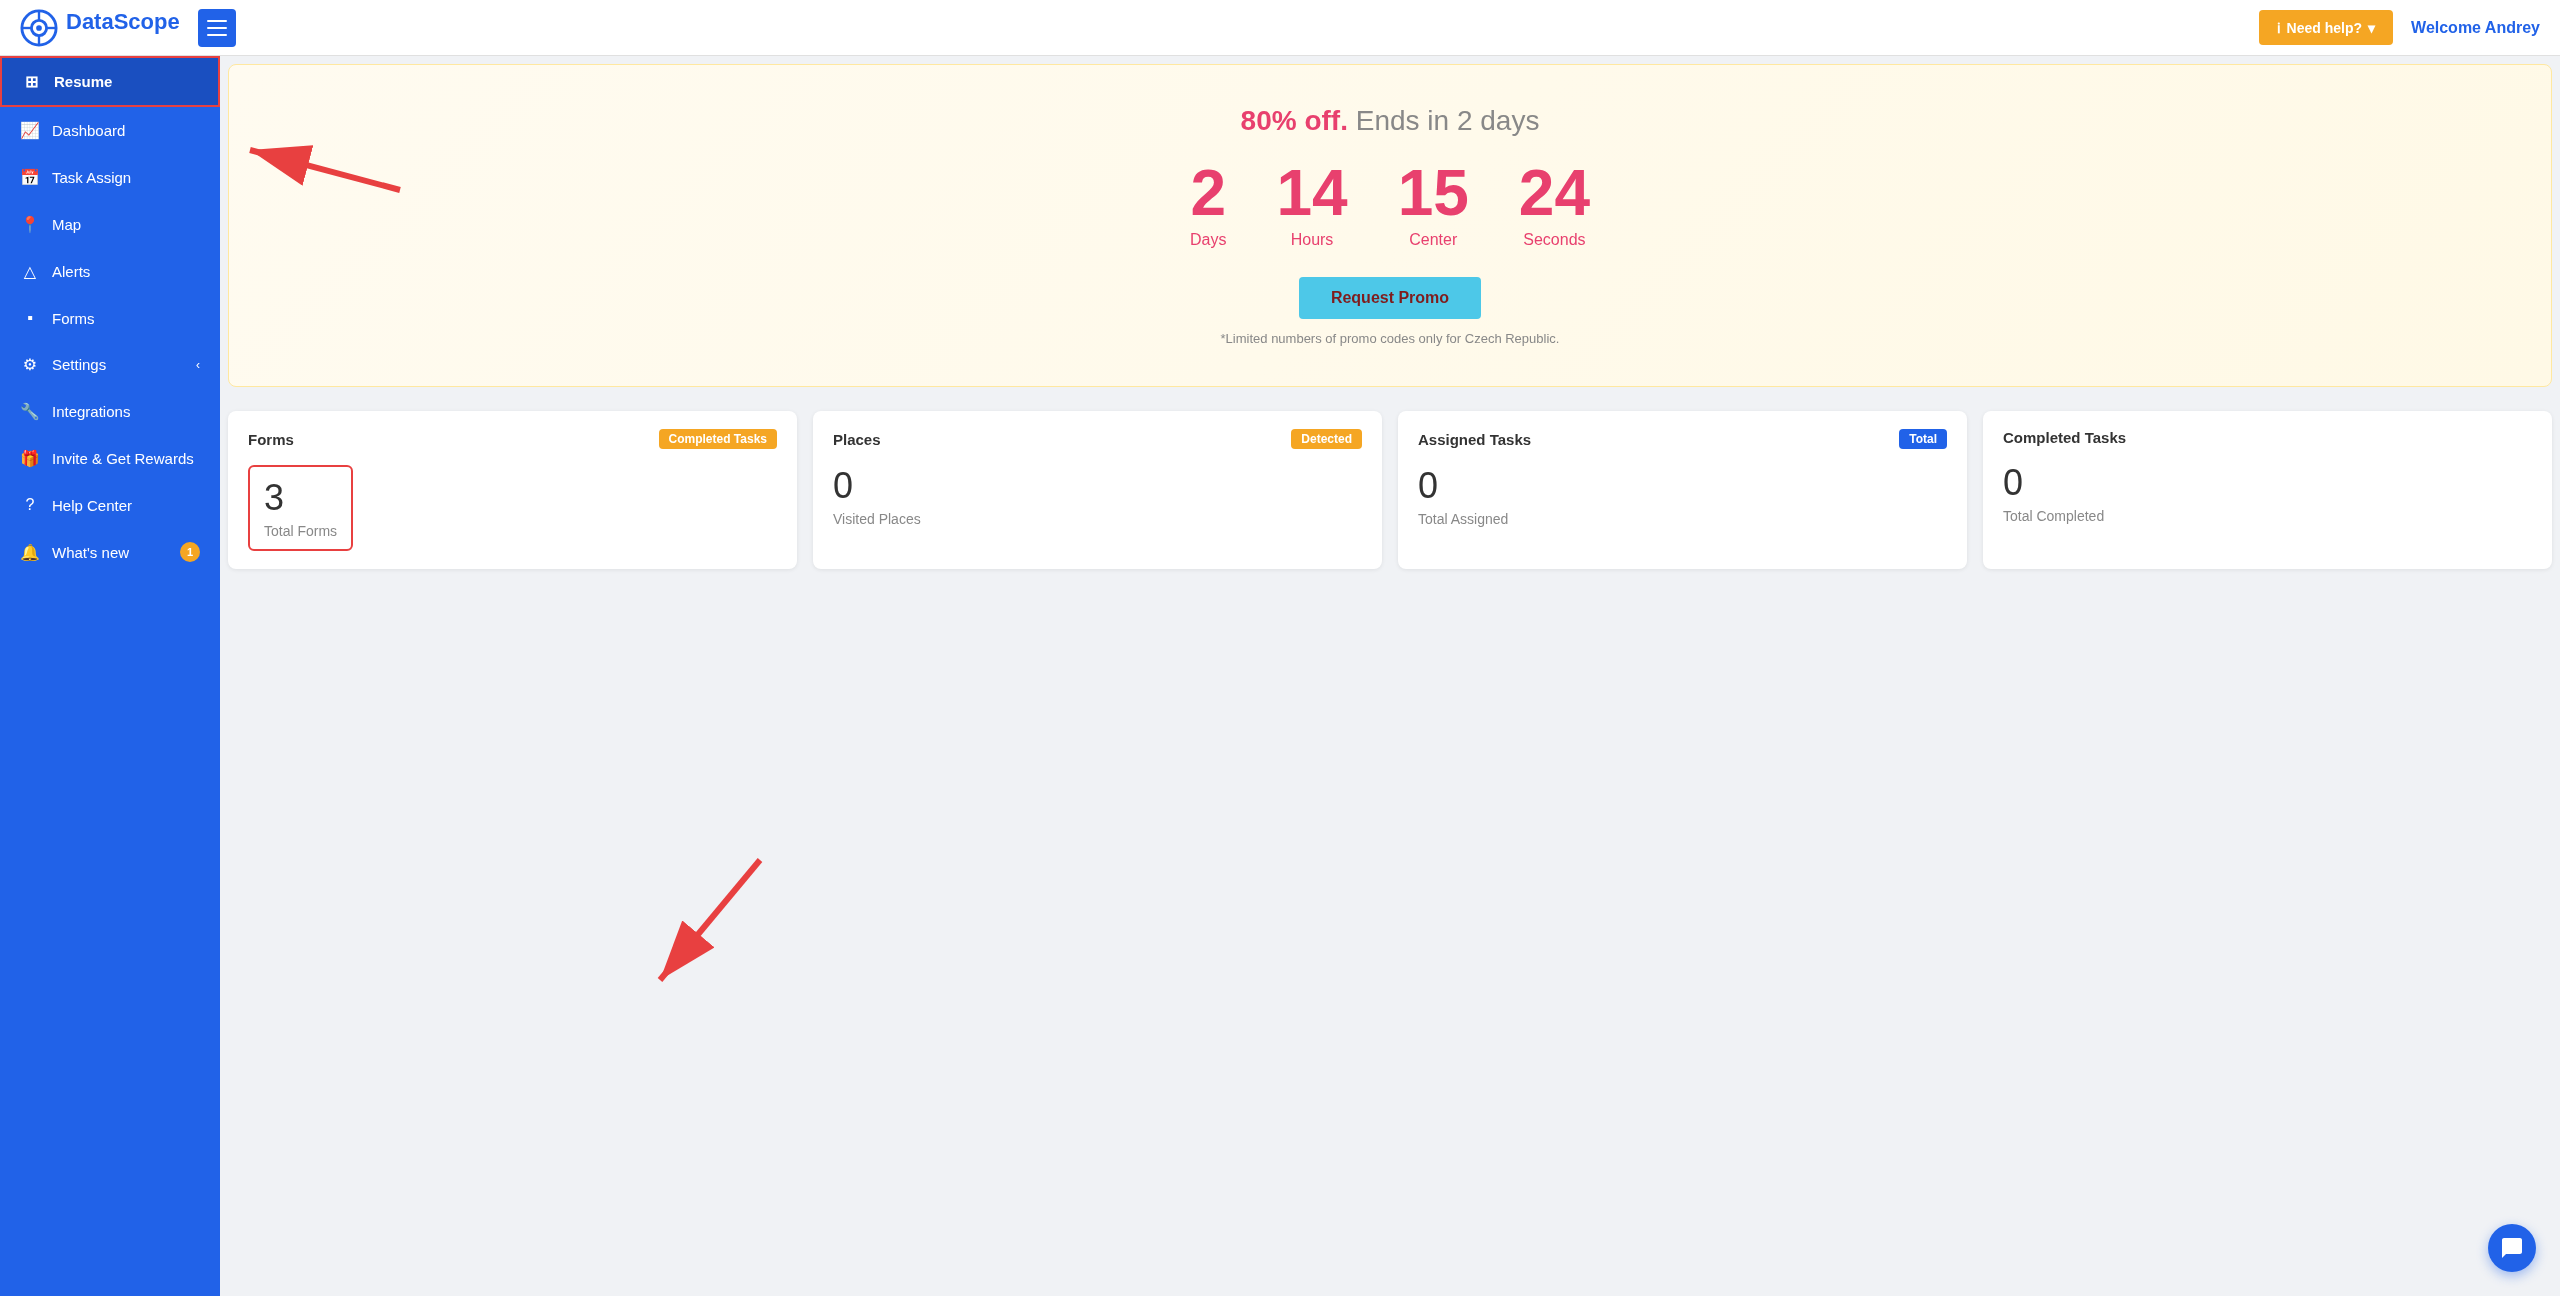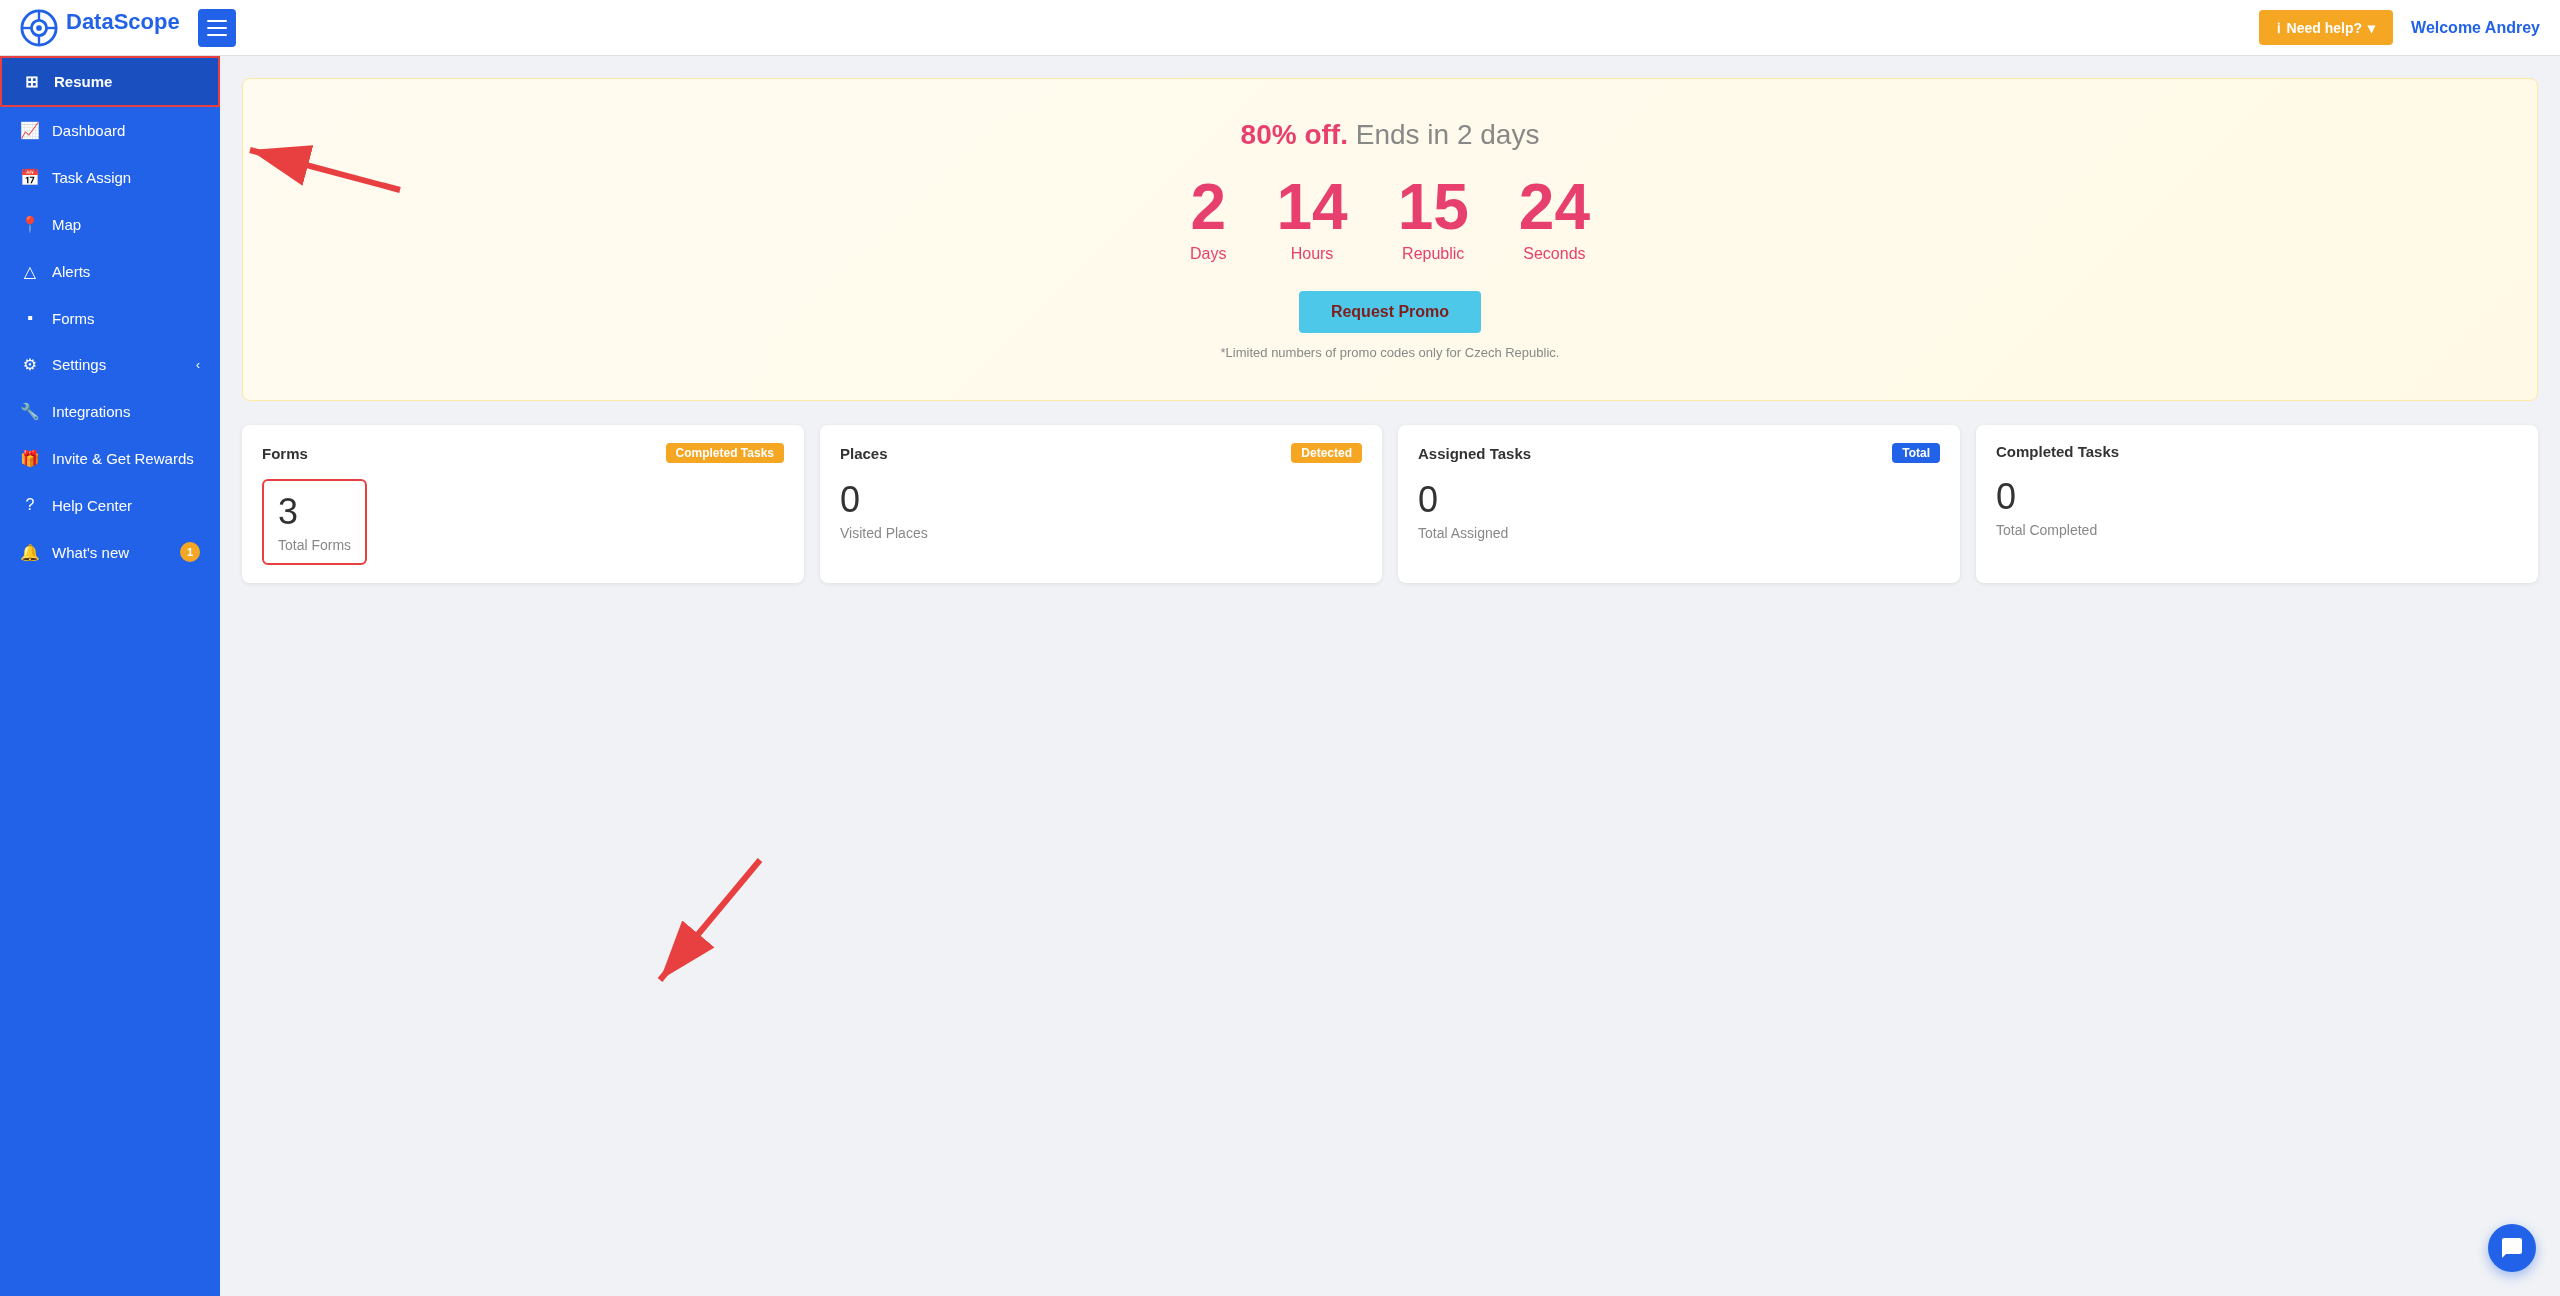--- a/index.html
+++ b/index.html
@@ -99,21 +99,21 @@
       align-items: center;
       justify-content: center;
       margin-left: auto;
     }
     .sidebar-item .arrow { margin-left: auto; font-size: 12px; }
 
     
     .main-content {
       flex: 1;
       overflow-y: auto;
-      padding: 22px;
+      padding: 8px;
       position: relative;
     }
 
     
     .promo-banner {
       background: linear-gradient(135deg, #fffbf0 0%, #fff9e6 100%);
       border: 1px solid #ffe8a0;
       border-radius: 8px;
       padding: 40px 20px;
       text-align: center;
@@ -289,21 +289,21 @@
         <div class="countdown-item">
           <div class="countdown-number">2</div>
           <div class="countdown-label">Days</div>
         </div>
         <div class="countdown-item">
           <div class="countdown-number">14</div>
           <div class="countdown-label">Hours</div>
         </div>
         <div class="countdown-item">
           <div class="countdown-number">15</div>
-          <div class="countdown-label">Republic</div>
+          <div class="countdown-label">Center</div>
         </div>
         <div class="countdown-item">
           <div class="countdown-number">24</div>
           <div class="countdown-label">Seconds</div>
         </div>
       </div>
       <button class="request-btn">Request Promo</button>
       <div class="promo-note">*Limited numbers of promo codes only for Czech Republic.</div>
     </div>
 

